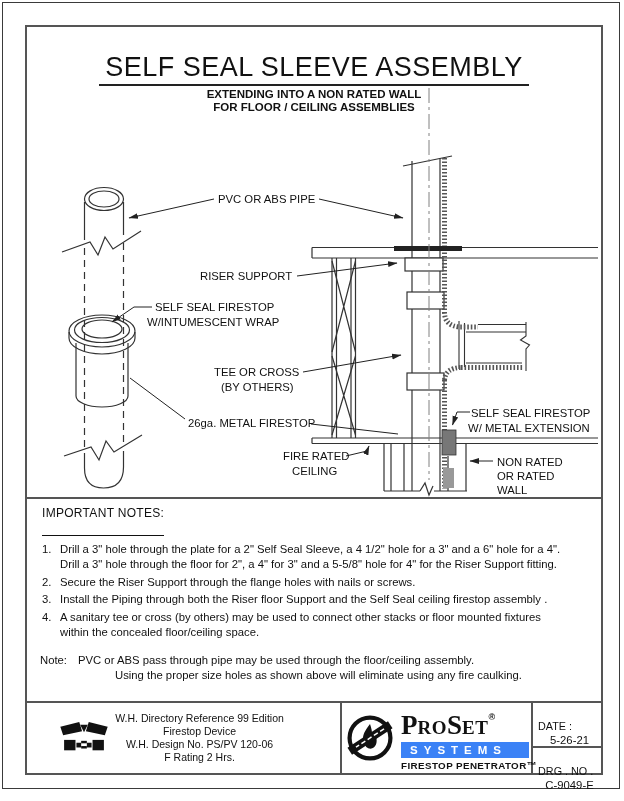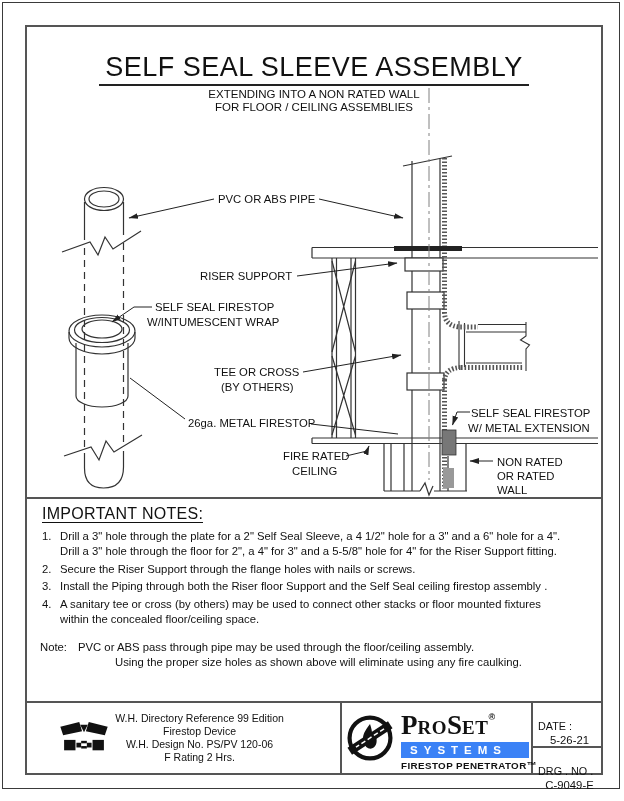--- a/index.html
+++ b/index.html
@@ -6,29 +6,29 @@
   .page{position:relative;width:624px;height:801px;background:#fff;
         font-family:"Liberation Sans",sans-serif;color:#111;overflow:hidden;}
   .outer-border{position:absolute;left:2px;top:2px;width:618px;height:787px;
         border:1.5px solid #3a3a3a;box-sizing:border-box;}
   .frame{position:absolute;left:25px;top:25px;width:574px;height:746px;
         border:2px solid #555;box-sizing:content-box;background:#fff;}
   
   .title-wrap{position:absolute;top:25px;left:0;width:100%;text-align:center;z-index:5;}
   .title{display:inline-block;font-size:27px;letter-spacing:0.5px;
         border-bottom:2px solid #222;padding:0 6px 1px 6px;white-space:nowrap;}
-  .subtitle{font-size:11.5px;font-weight:400;line-height:13px;margin-top:2px;}
+  .subtitle{font-size:11.5px;font-weight:700;line-height:13px;margin-top:2px;}
   
   svg.drawing{display:block;width:574px;height:470px;}
   svg.drawing text{font-family:"Liberation Sans",sans-serif;font-size:11.3px;fill:#111;}
   
   .notes{position:relative;width:100%;height:202px;border-top:2px solid #555;
          font-size:11.3px;line-height:15px;}
-  .notes-heading{display:inline-block;margin:7px 0 6px 15px;font-size:16px;
-         border-bottom:1.3px solid #111;padding-bottom:1px;letter-spacing:0.3px;}
+  .notes-heading{display:inline-block;margin:7px 0 6px 15px;font-size:12px;
+         border-bottom:1.3px solid #111;padding-bottom:14px;letter-spacing:0.3px;}
   .note-item{display:flex;margin:0 14px 2.5px 15px;}
   .nnum{width:18px;flex:0 0 18px;}
   .ntxt{flex:1;}
   .note-p{display:flex;margin:13px 14px 0 13px;}
   .nlabel{width:38px;flex:0 0 38px;}
   .note-p2{margin:0 14px 0 88px;}
   
   .footer{display:flex;width:100%;height:70px;border-top:2px solid #555;box-sizing:content-box;}
   .f-wh{width:292px;display:flex;align-items:center;box-sizing:border-box;padding-left:33px;}
   .wh-text{flex:1;text-align:center;font-size:10.5px;line-height:13px;padding-right:10px;}

